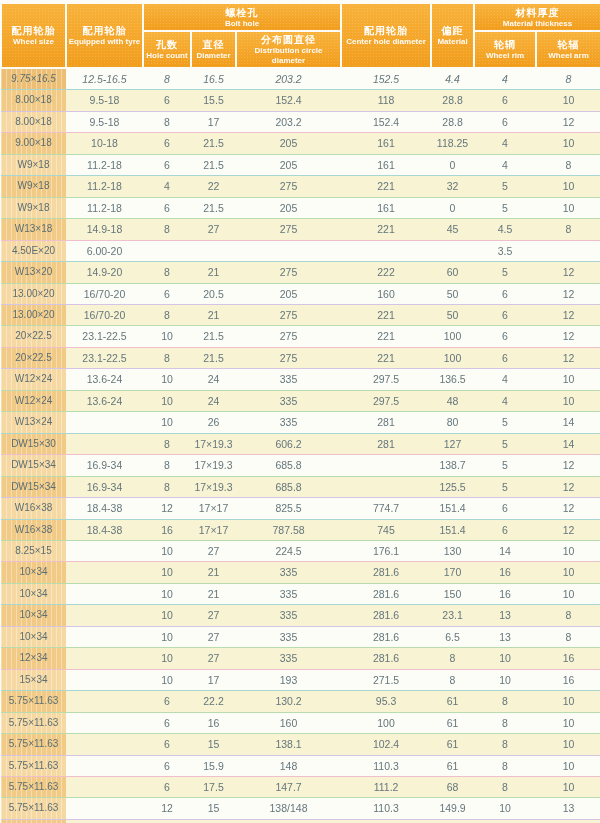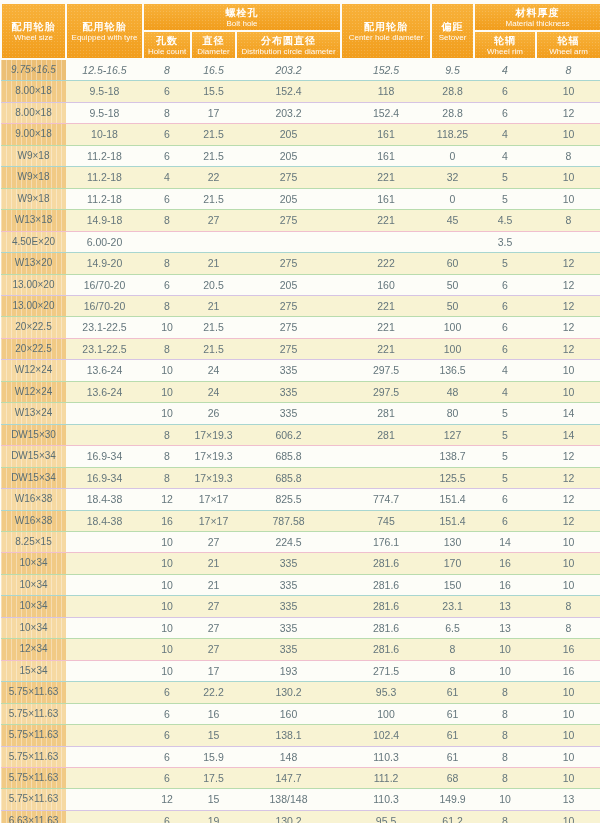--- a/index.html
+++ b/index.html
@@ -17,21 +17,21 @@
       linear-gradient(180deg,#f8b23b,#f19d1c);
     background-size:3px 3px,100% 100%;
     border:2px solid #fdfcf6;
     color:#fff;text-align:center;vertical-align:middle;
     padding:1px 0;font-weight:bold;
   }
   thead tr:first-child th{height:24px;}
   thead tr:last-child th{height:24px;}
   .zh{display:block;font-size:10px;line-height:13px;letter-spacing:1px;}
   .zh.sub{font-size:10px;}
-  .en{display:block;font-size:8px;line-height:10px;font-weight:normal;opacity:.96;letter-spacing:0;}
+  .en{display:block;font-size:8px;line-height:10px;font-weight:bold;opacity:.96;letter-spacing:0;}
   
   tbody td{
     height:20.45px;line-height:20.45px;font-size:10.5px;
     color:#64767c;text-align:center;padding:0;overflow:hidden;
     white-space:nowrap;border-top:1px solid #b9dcae;
   }
   tbody tr:nth-child(odd) td{background-color:#fdfdf8;}
   tbody tr:nth-child(even) td{background-color:#f8f3d3;}
   tbody tr:nth-child(3n) td{border-top-color:#d6c4e4;}
   tbody tr:nth-child(4n+2) td{border-top-color:#a8d6d0;}
@@ -77,21 +77,21 @@
         <th colspan="3">
           <span class="zh">螺栓孔</span>
           <span class="en">Bolt hole</span>
         </th>
         <th rowspan="2">
           <span class="zh">配用轮胎</span>
           <span class="en">Center hole diameter</span>
         </th>
         <th rowspan="2">
           <span class="zh">偏距</span>
-          <span class="en">Setover</span>
+          <span class="en">Material</span>
         </th>
         <th colspan="2">
           <span class="zh">材料厚度</span>
           <span class="en">Material thickness</span>
         </th>
       </tr>
       <tr>
         <th>
           <span class="zh sub">孔数</span>
           <span class="en">Hole count</span>
@@ -115,21 +115,21 @@
       </tr>
     </thead>
     <tbody>
         <tr>
           <td class="c1">9.75×16.5</td>
           <td>12.5-16.5</td>
           <td>8</td>
           <td>16.5</td>
           <td>203.2</td>
           <td>152.5</td>
-          <td>9.5</td>
+          <td>4.4</td>
           <td>4</td>
           <td>8</td>
         </tr>
         <tr>
           <td class="c1">8.00×18</td>
           <td>9.5-18</td>
           <td>6</td>
           <td>15.5</td>
           <td>152.4</td>
           <td>118</td>

